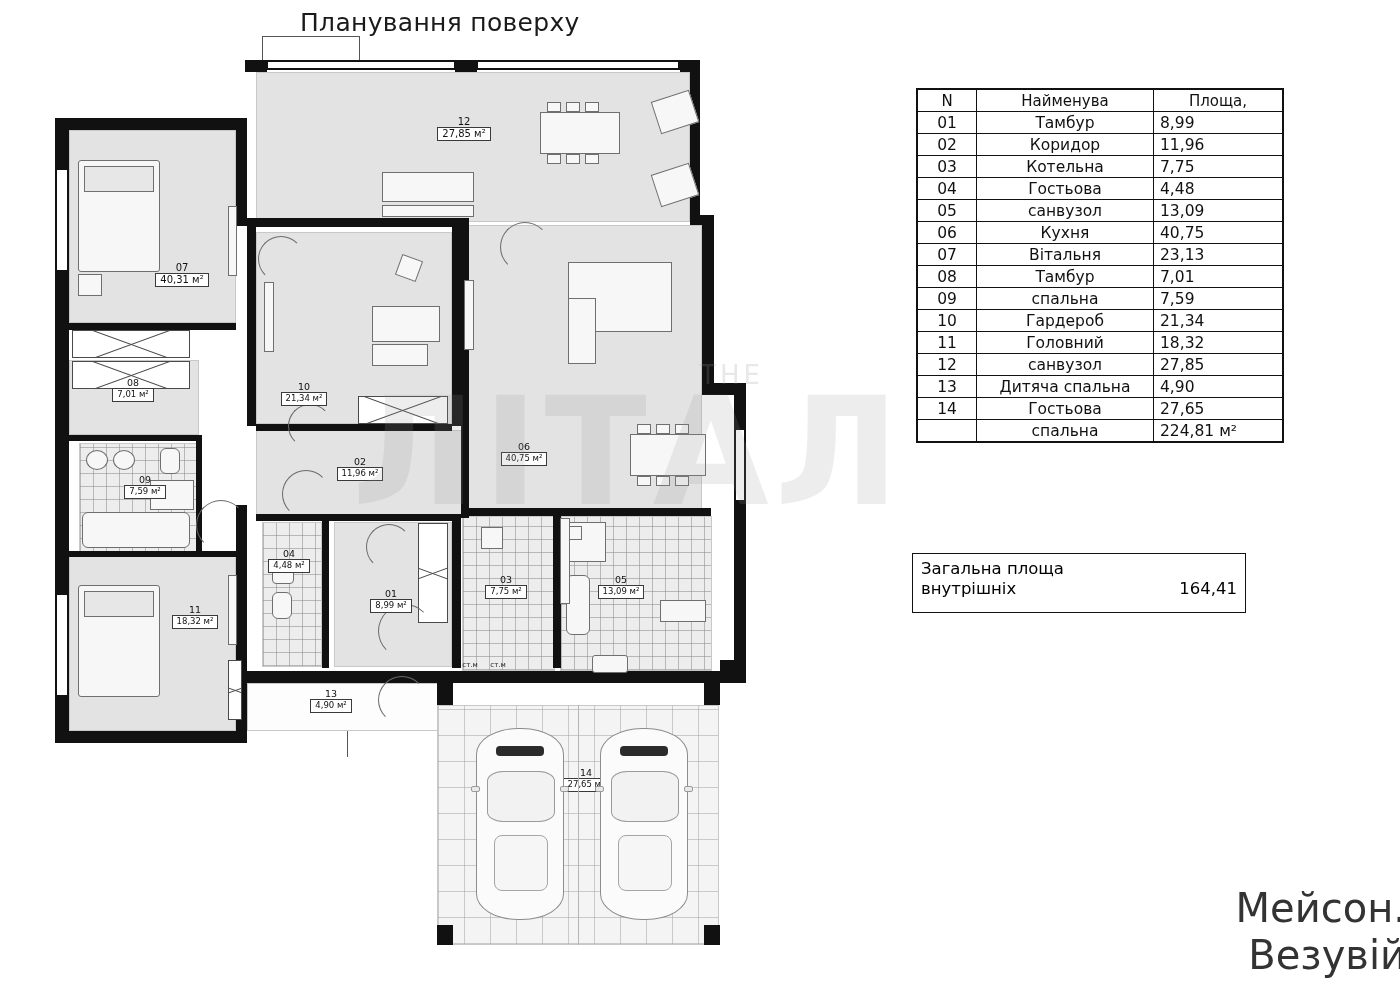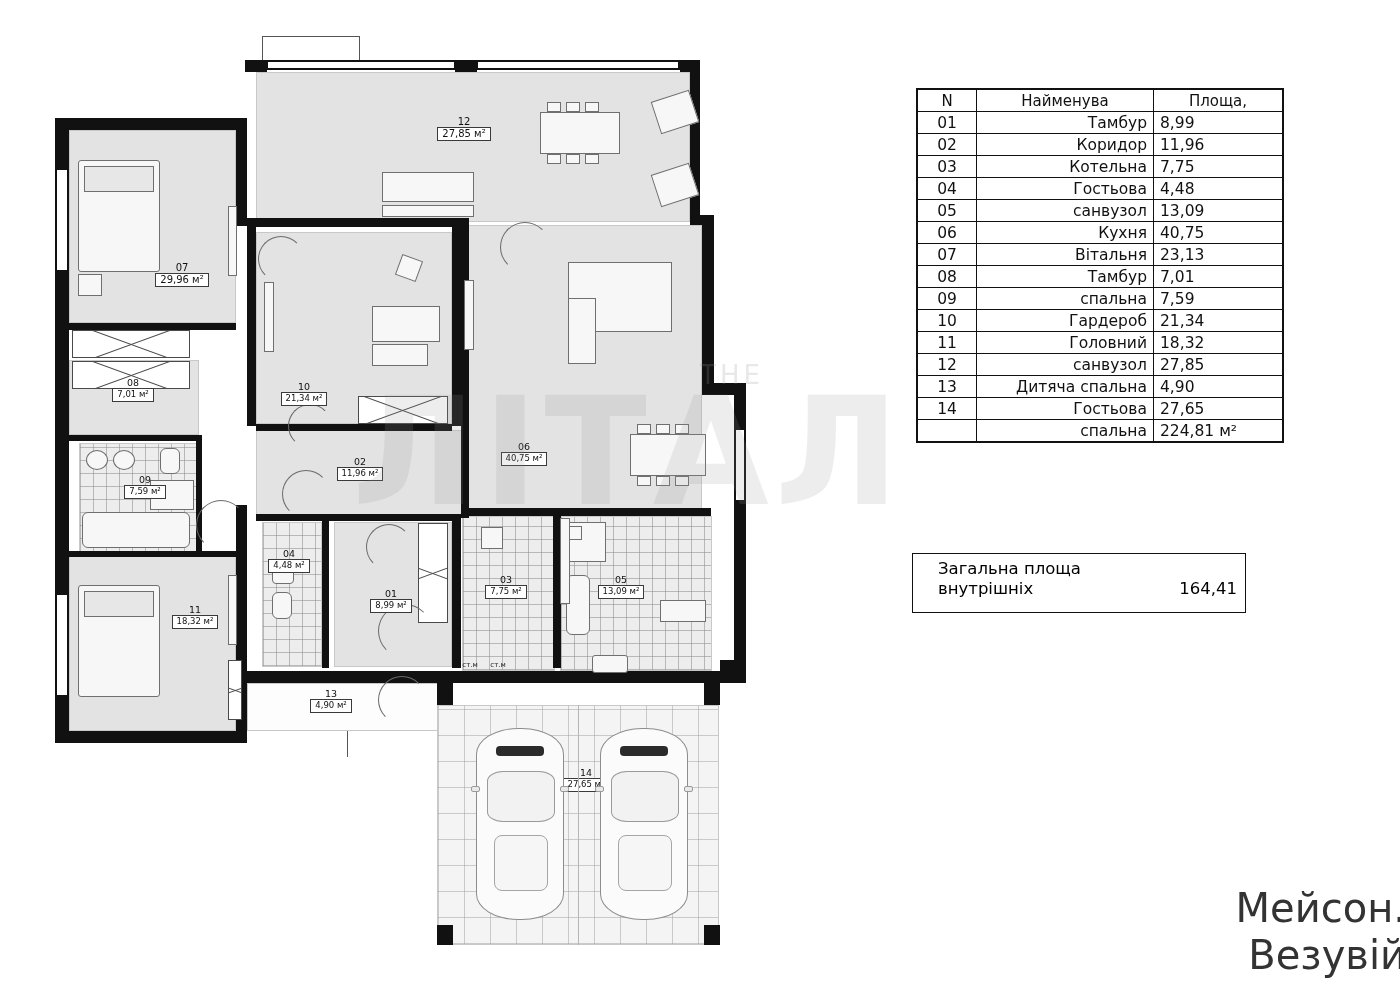--- a/index.html
+++ b/index.html
@@ -179,41 +179,40 @@
   }
   #room-table th, #room-table td {
     border: 1px solid #111;
     padding: 0px 6px;
     height: 21px;
     font-weight: normal;
     color: #111;
   }
   #room-table th { font-size: 15px; text-align: center; }
   .c-num   { width: 46px;  text-align: center; }
-  .c-name  { text-align: right; }
+  .c-name  { text-align: center; }
   .c-area  { width: 116px; text-align: left; padding-right: 10px; }
 
   
   #totals-box {
     position: absolute;
     left: 912px;
     top: 553px;
     width: 334px;
     border: 1.6px solid #111;
     box-sizing: border-box;
     background: #fff;
     padding: 5px 8px 6px 8px;
   }
   .tot-row {
     display: flex;
     align-items: flex-end;
     justify-content: space-between;
     font-size: 16.5px;
     line-height: 20px;
-    margin-left: 17px;
   }
   .tot-row .lab { white-space: pre-line; }
   .tot-row .val { font-size: 16.5px; padding-left: 10px; }
   .tot-sep { height: 7px; }
 
   
   #watermark {
     position: absolute;
     left: 300px;
     top: 355px;
@@ -259,20 +258,21 @@
     line-height: 47px;
     color: #333;
     font-family: "DejaVu Sans", sans-serif;
   }
 </style>
 </head>
 <body>
 
 <div class="stage">
 
+  <div id="plan-title">Планування поверху</div>
 
   <div>
 
     <div class="dim-line" style="left:262px; top:36px; width:98px;"></div>
     <div class="dim-v" style="left:262px; top:36px; height:28px;"></div>
     <div class="dim-v" style="left:359px; top:36px; height:28px;"></div>
 
     <div class="wall" style="left:245px; top:60px; width:455px; height:10px;"></div>
     <div class="wall" style="left:245px; top:60px; width:22px; height:12px;"></div>
     <div class="wall" style="left:455px; top:60px; width:22px; height:12px;"></div>
@@ -423,21 +423,21 @@
     <div class="door-arc" style="left:258px; top:236px; width:44px; height:44px;"></div>
     <div class="door-arc" style="left:378px; top:676px; width:46px; height:46px;"></div>
 
     <div class="label big" style="left:424px; top:116px; width:80px;">
       <span class="num">12</span>
       <span class="area">27,85 м²</span>
     </div>
 
     <div class="label big" style="left:142px; top:262px; width:80px;">
       <span class="num">07</span>
-      <span class="area">29,96 м²</span>
+      <span class="area">40,31 м²</span>
     </div>
 
     <div class="label" style="left:97px; top:377px; width:72px;">
       <span class="num">08</span>
       <span class="area">7,01 м²</span>
     </div>
 
     <div class="label" style="left:266px; top:381px; width:76px;">
       <span class="num">10</span>
       <span class="area">21,34 м²</span>

